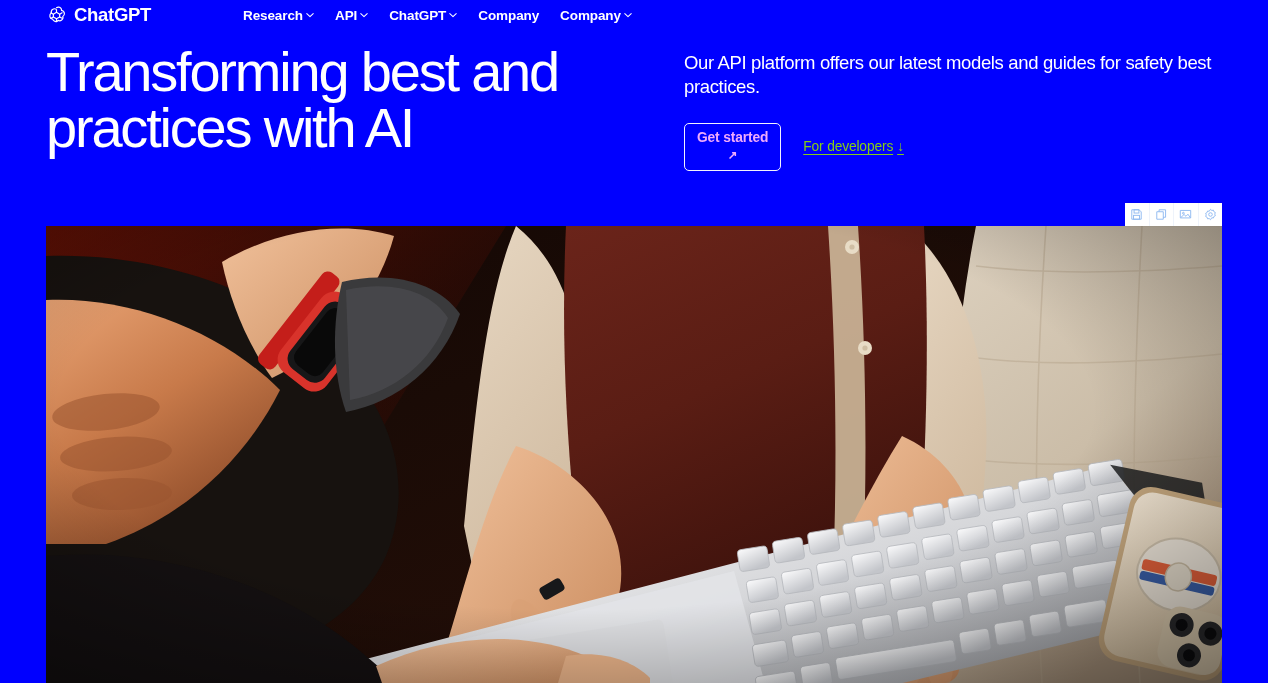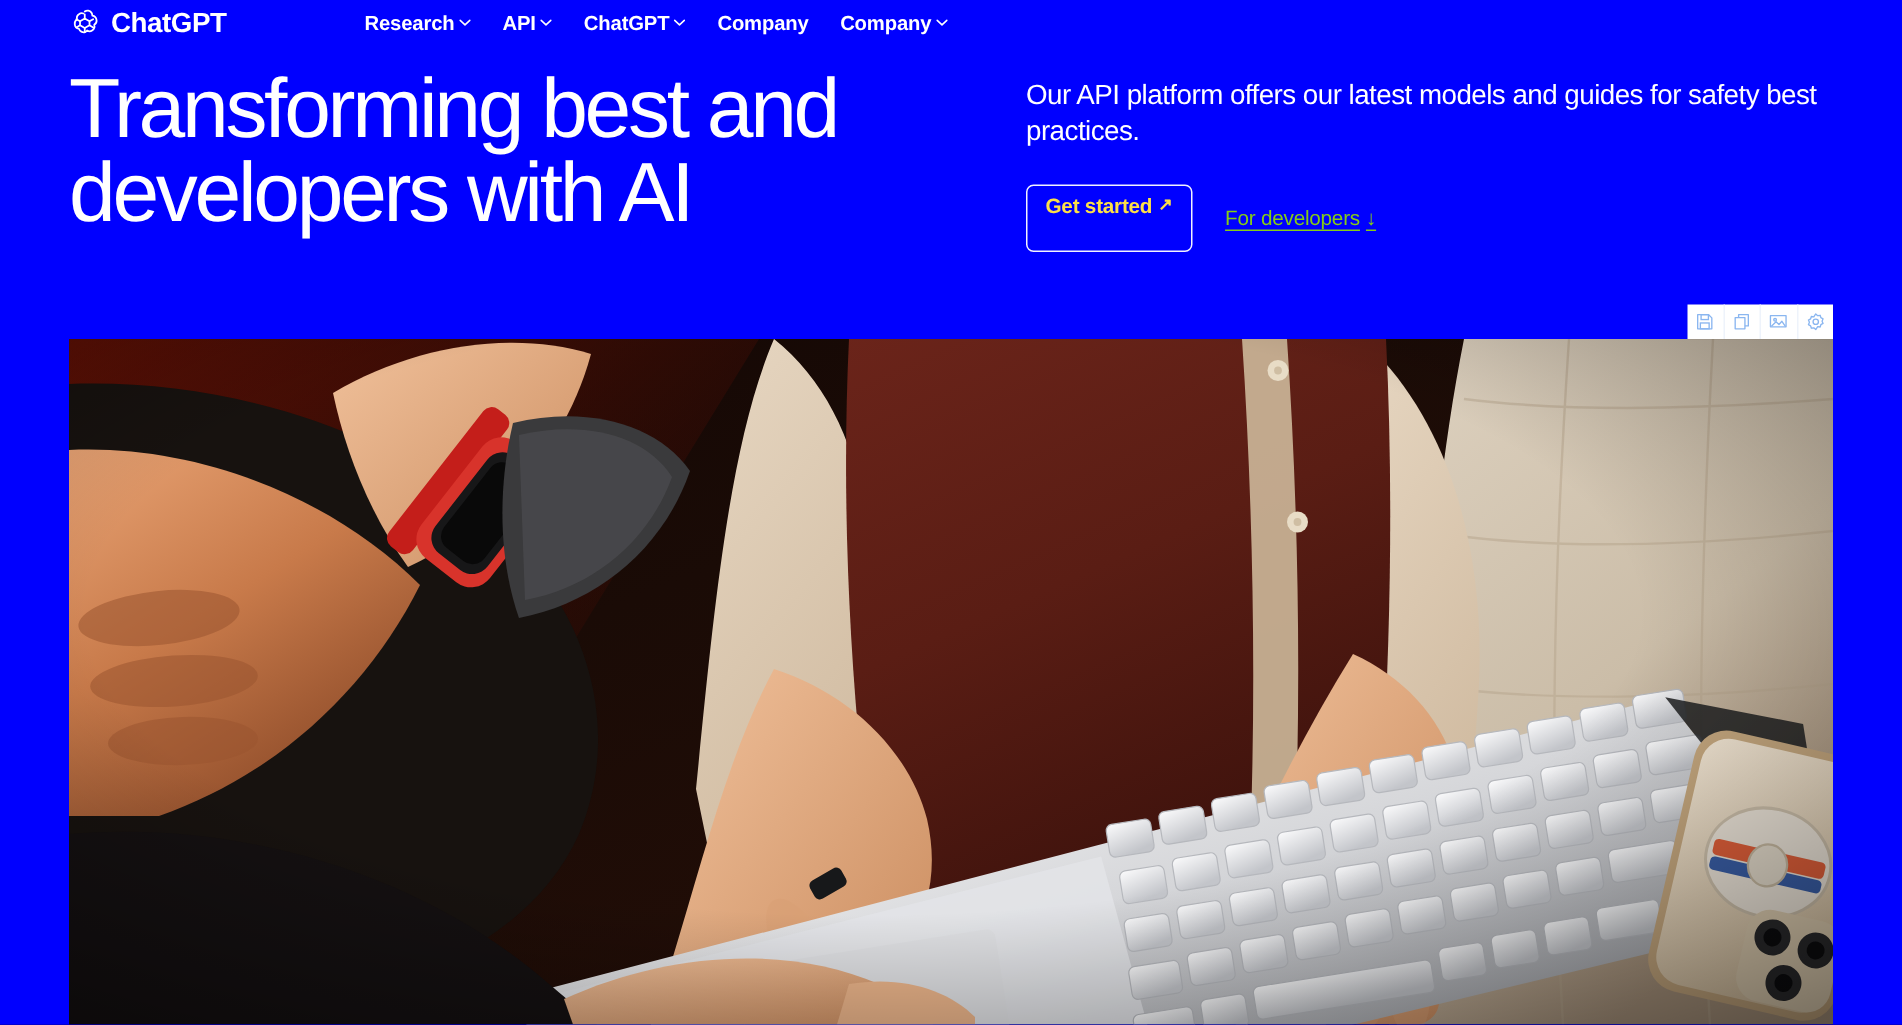--- a/index.html
+++ b/index.html
@@ -88,25 +88,25 @@
     letter-spacing:-0.35px;
     max-width:565px;
   }
   .hero-actions {
     margin-top:23px;
     display:flex; align-items:center; gap:22px;
   }
   .btn-outline {
     border:1.3px solid rgba(255,255,255,0.95);
     border-radius:5px;
-    padding:6px 12px 22px 12px;
-    color:#fde047; font-size:13.8px; font-weight:700;
+    padding:6px 12px 7px 12px;
+    color:#f0abfc; font-size:13.8px; font-weight:700;
     letter-spacing:-0.15px; cursor:pointer; white-space:nowrap;
     background:transparent;
-    display:inline-flex; align-items:center; gap:4px;
+    display:inline-flex; align-items:center; gap:4px;flex-direction:column;
   }
   .link-underline {
     color:#84cc16; font-size:13.8px; font-weight:400;
     letter-spacing:-0.15px; cursor:pointer;
     text-decoration:underline; text-underline-offset:2.5px;
     text-decoration-thickness:1px;
     display:inline-flex; align-items:center; gap:4px;
     white-space:nowrap;
   }
   .link-underline .arr { text-decoration:none; display:inline-block; }
@@ -191,21 +191,21 @@
               <path d="M1 3.2 5 7 9 3.2" fill="none" stroke="#fff" stroke-width="1.3" stroke-linecap="round" stroke-linejoin="round"></path>
             </svg>
         </span>
       </div>
     </div>
 
   </div>
 
   <h1 class="hero-title">
     <span class="line">Transforming best and</span>
-    <span class="line">developers with AI</span>
+    <span class="line">practices with AI</span>
   </h1>
 
   <div class="hero-right">
     <p class="hero-sub">Our API platform offers our latest models and guides for safety best practices.</p>
     <div class="hero-actions">
       <span class="btn-outline">
         <span>Get started</span>
           <span class="arrow-ne">↗</span>
       </span>
       <span class="link-underline">

